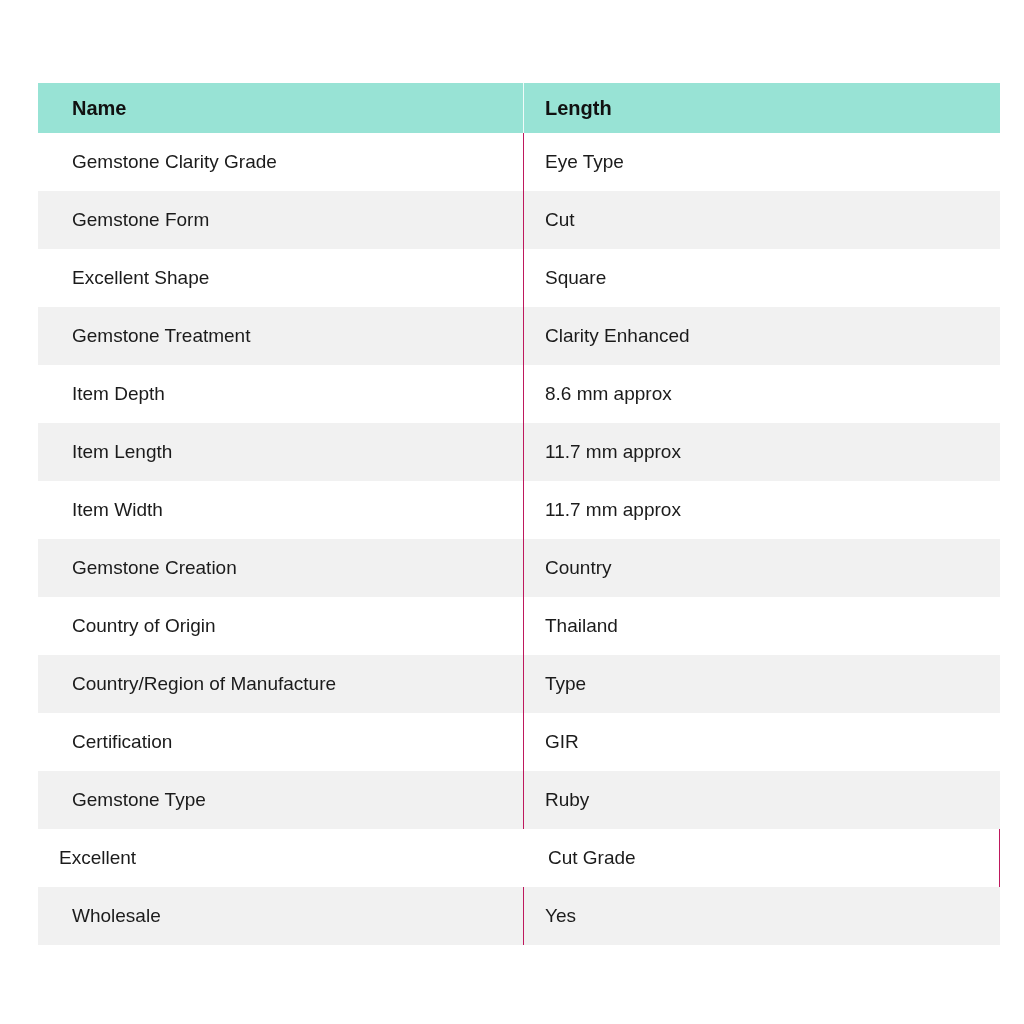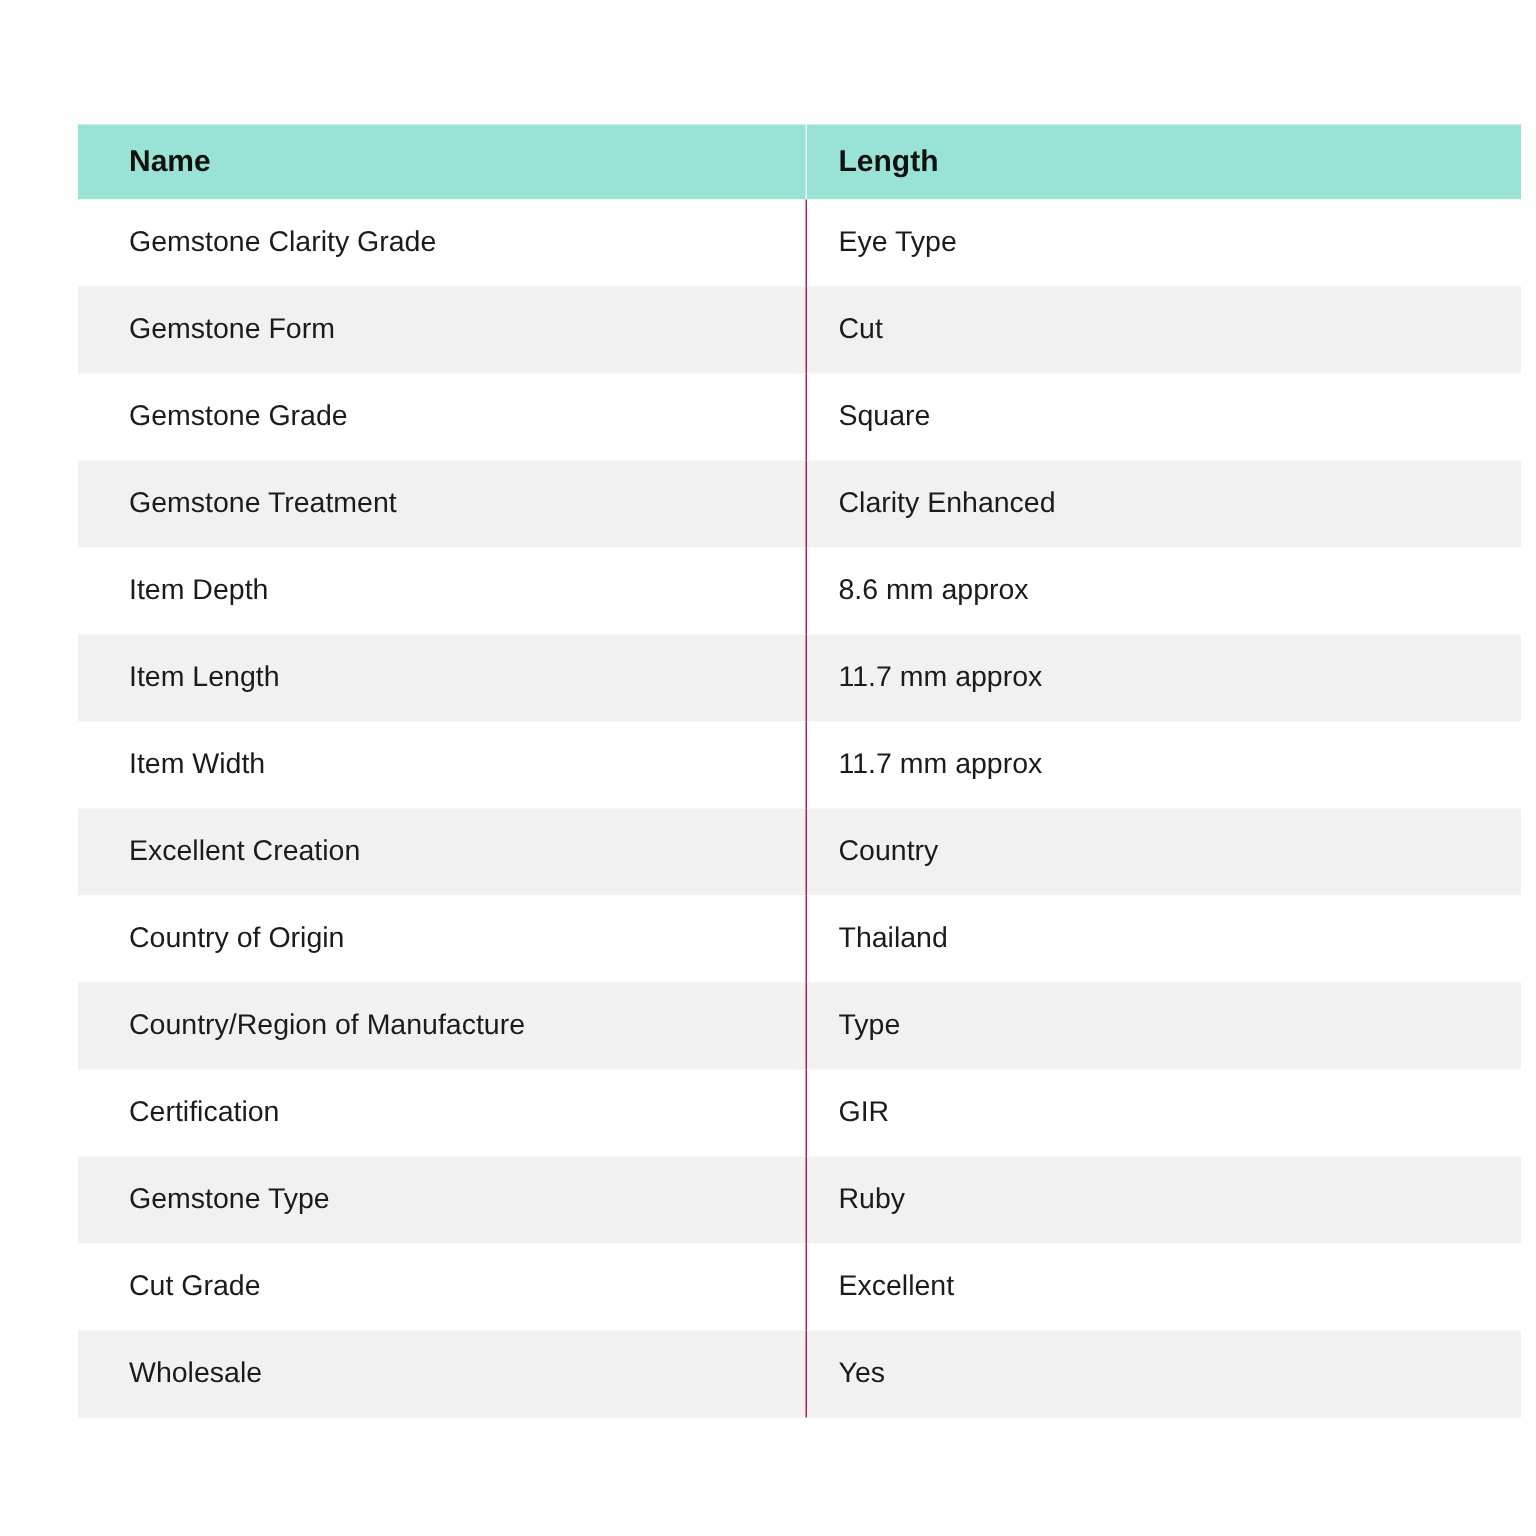--- a/index.html
+++ b/index.html
@@ -6,21 +6,21 @@
   html, body {
     width: 1024px;
     height: 1024px;
     background: #ffffff;
     font-family: "Liberation Sans", "DejaVu Sans", sans-serif;
     color: #1b1b1b;
   }
   .spec-table {
     position: absolute;
     top: 83px;
-    left: 52px;
+    left: 38px;
     width: 962px;
   }
   .header-row {
     display: flex;
     height: 50px;
     background: #98e3d5;
     align-items: center;
   }
   .header-cell {
     font-size: 20px;
@@ -83,21 +83,21 @@
     <div class="cell value-cell">Eye Type</div>
   </div>
 
 
   <div class="data-row">
     <div class="cell name-cell">Gemstone Form</div>
     <div class="cell value-cell">Cut</div>
   </div>
 
   <div class="data-row">
-    <div class="cell name-cell">Gemstone Grade</div>
+    <div class="cell name-cell">Excellent Shape</div>
     <div class="cell value-cell">Square</div>
   </div>
 
   <div class="data-row">
     <div class="cell name-cell">Gemstone Treatment</div>
     <div class="cell value-cell">Clarity Enhanced</div>
   </div>
 
   <div class="data-row">
     <div class="cell name-cell">Item Depth</div>
@@ -108,21 +108,21 @@
     <div class="cell name-cell">Item Length</div>
     <div class="cell value-cell">11.7 mm approx</div>
   </div>
 
   <div class="data-row">
     <div class="cell name-cell">Item Width</div>
     <div class="cell value-cell">11.7 mm approx</div>
   </div>
 
   <div class="data-row">
-    <div class="cell name-cell">Excellent Creation</div>
+    <div class="cell name-cell">Gemstone Creation</div>
     <div class="cell value-cell">Country</div>
   </div>
 
   <div class="data-row">
     <div class="cell name-cell">Country of Origin</div>
     <div class="cell value-cell">Thailand</div>
   </div>
 
   <div class="data-row">
     <div class="cell name-cell">Country/Region of Manufacture</div>
@@ -133,22 +133,22 @@
     <div class="cell name-cell">Certification</div>
     <div class="cell value-cell">GIR</div>
   </div>
 
   <div class="data-row">
     <div class="cell name-cell">Gemstone Type</div>
     <div class="cell value-cell">Ruby</div>
   </div>
 
   <div class="data-row">
+    <div class="cell value-cell">Excellent</div>
     <div class="cell name-cell">Cut Grade</div>
-    <div class="cell value-cell">Excellent</div>
   </div>
 
   <div class="data-row">
     <div class="cell name-cell">Wholesale</div>
     <div class="cell value-cell">Yes</div>
   </div>
 </div>
 </div>
 
 </body></html>

